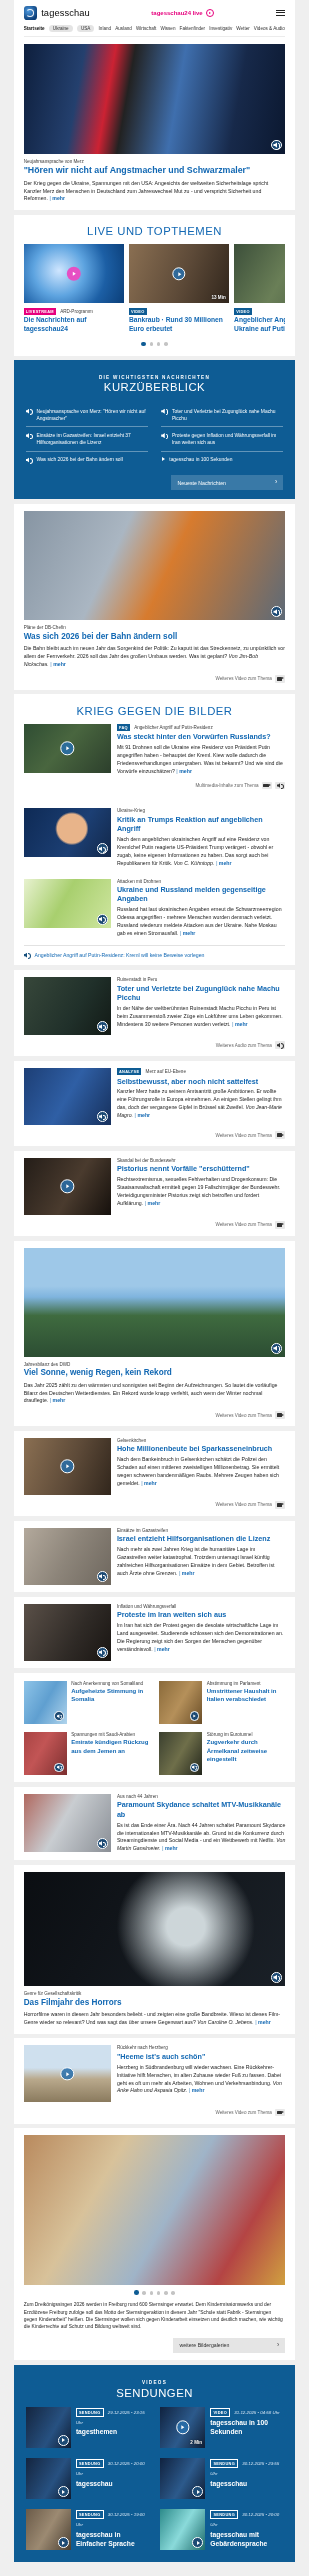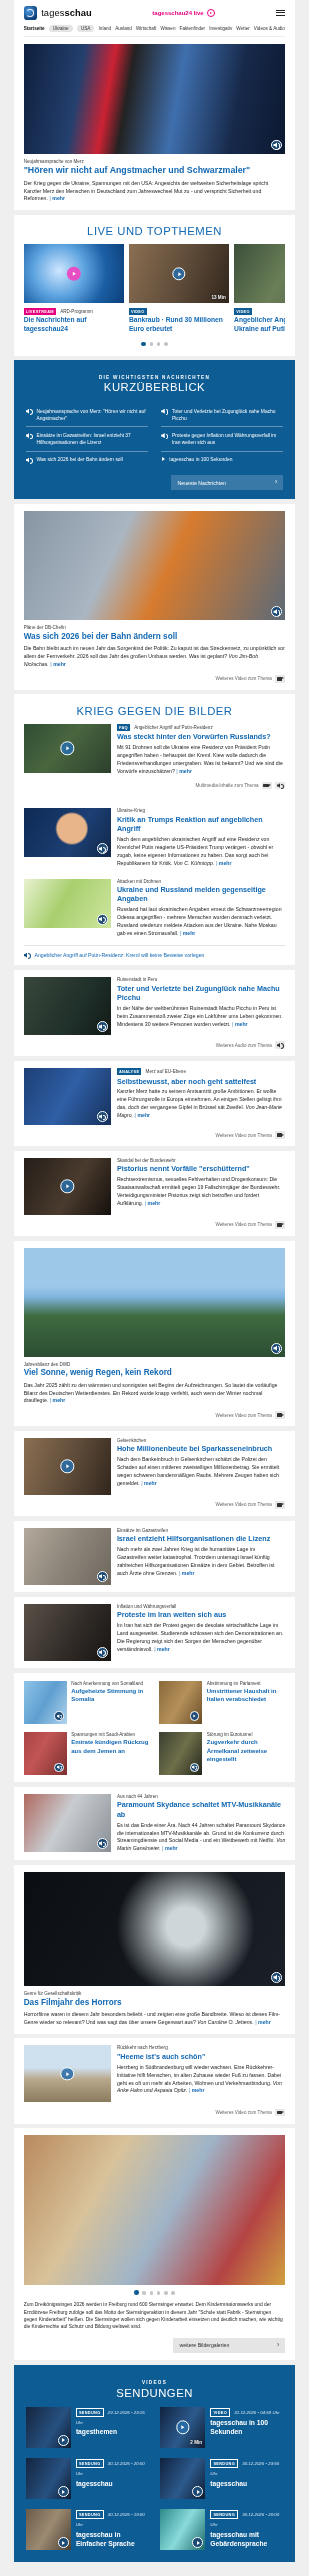--- a/index.html
+++ b/index.html
@@ -5,21 +5,21 @@
 *{margin:0;padding:0;box-sizing:border-box}
 body{width:309px;height:4067px;overflow:hidden;background:#efefef;font-family:"Liberation Sans",sans-serif;color:#222}
 .card{background:#fff;margin:0 14.4px 4.6px;padding:7.2px 9.3px;position:relative}
 .card.blue{background:#0e5c94;color:#fff}
 
 .topbar{display:flex;align-items:center;justify-content:space-between;padding:2.1px 0 3.1px}
 .brand{display:flex;align-items:center}
 .logo{width:13.4px;height:13.4px;border-radius:3.1px;background:radial-gradient(circle at 35% 35%,#4d9ae0,#0b3e78 75%);position:relative;margin-right:4.1px}
 .logo::after{content:"";position:absolute;inset:2.6px;border:1px solid rgba(255,255,255,.92);border-left-color:transparent;border-radius:50%}
 .wordmark{font-size:9.3px;color:#0a0a0a;letter-spacing:0.1px}
-.wordmark b{font-weight:700}
+.wordmark b{font-weight:400}
 .live{display:flex;align-items:center;gap:3.1px;color:#e6007d;font-size:6px;font-weight:700}
 .live-circ{width:8.2px;height:8.2px;border:0.8px solid #e6007d;border-radius:50%;display:flex;align-items:center;justify-content:center}
 .tri-pink{width:0;height:0;border-left:2.6px solid #e6007d;border-top:1.5px solid transparent;border-bottom:1.5px solid transparent;margin-left:0.5px}
 .burger span{display:block;width:9.8px;height:1px;background:#222;margin:1.5px 0}
 .mainnav{display:flex;align-items:center;gap:4.1px;font-size:4.6px;color:#333;padding:2.1px 0 4.6px;border-bottom:0.5px solid #ececec;margin-bottom:6.2px;white-space:nowrap;overflow:hidden}
 .mainnav .nv{color:#333}
 .mainnav .nv.bold{font-weight:700;color:#111}
 .pill{background:#e4e4e4;border-radius:4.6px;padding:1px 4.1px}
 
 .thumb{position:relative;flex:none;overflow:hidden}
@@ -346,21 +346,21 @@
     <div class="thumb thumb-std i-eu" style="height:57px">
           <span class="ov">
             <span class="icon-speaker"></span>
           </span>
         </div>
     <div>
       <div class="kickrow">
             <span class="badge">ANALYSE</span>
             <span>Merz auf EU-Ebene</span>
           </div>
-      <h3 class="h-med">Selbstbewusst, aber noch geht sattelfest</h3>
+      <h3 class="h-med">Selbstbewusst, aber noch nicht sattelfest</h3>
       <p class="txt"><span>Kanzler Merz hatte zu seinem Amtsantritt große Ambitionen. Er wollte eine Führungsrolle in Europa einnehmen. An einigen Stellen gelingt ihm das, doch der vergangene Gipfel in Brüssel sät Zweifel.</span> <span class="byline">Von Jean-Marie Magro.</span><span class="pipe">|</span> <span class="more">mehr</span></p>
     </div>
   </div>
   <div class="footrow">
         <span>Weiteres Video zum Thema</span>
         <span class="chip">
           <span class="icon-cam"></span>
         </span>
       </div>
 </section>

